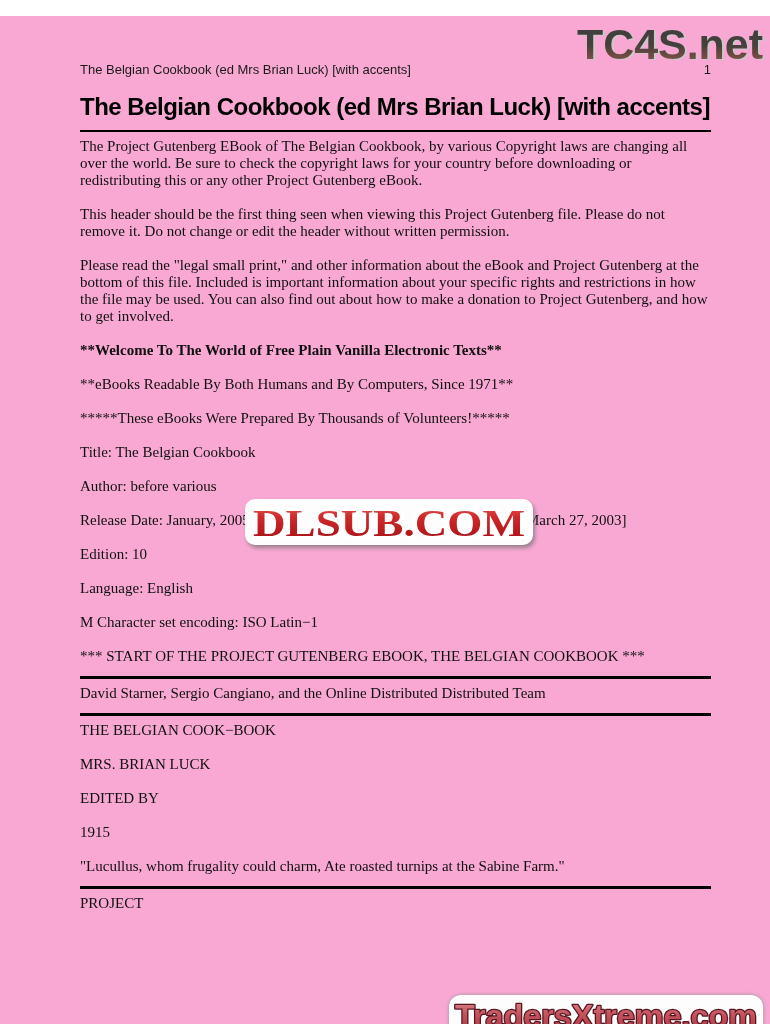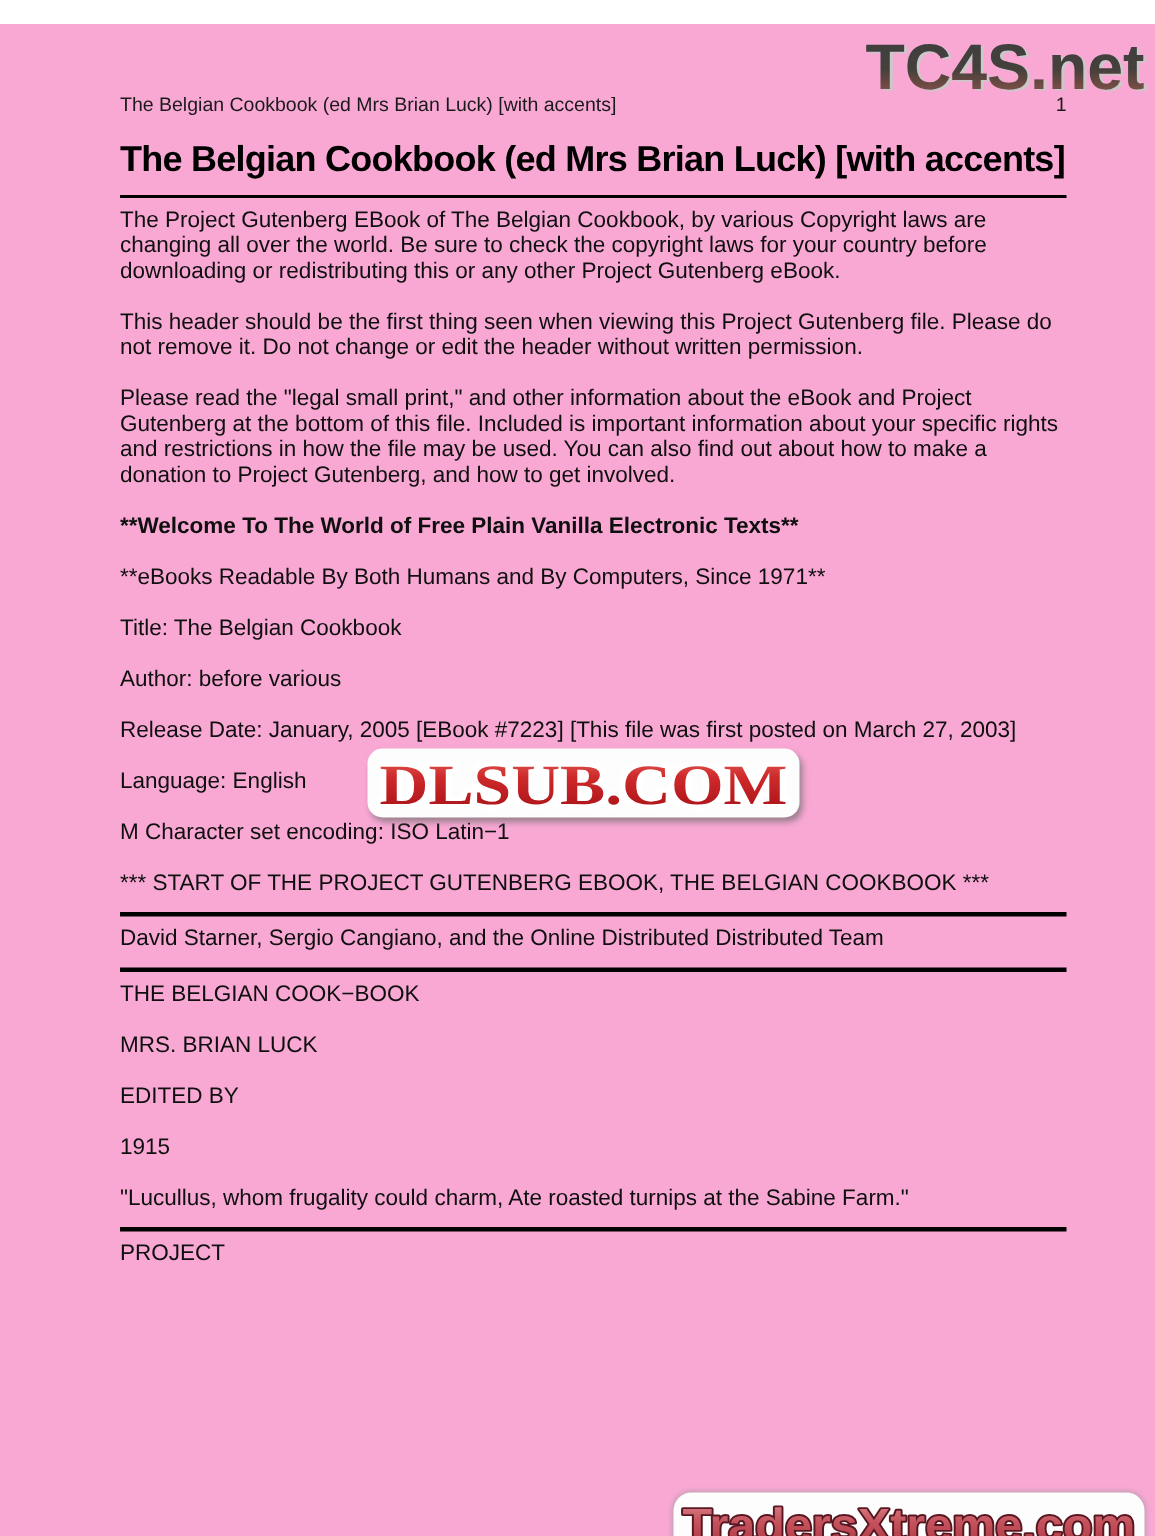--- a/index.html
+++ b/index.html
@@ -36,21 +36,21 @@
     color: #000;
     margin: 12px 0 0 0;
   }
   hr.title-rule {
     border: 0;
     height: 2px;
     background: #000;
     margin: 6px 0 6px 0;
   }
   .doc-body p {
-    font-family: Liberation Sans, sans-serif;
+    font-family: Liberation Serif, serif;
     font-size: 15px;
     line-height: 17px;
     color: #0f0f0f;
     margin: 0 0 17px 0;
   }
   .doc-body p.bold { font-weight: bold; }
   .doc-body hr.section-rule {
     border: 0;
     height: 3px;
     background: #000;
@@ -101,23 +101,25 @@
 
     <h1 class="doc-title">The Belgian Cookbook (ed Mrs Brian Luck) [with accents]</h1>
     <hr class="title-rule">
 
     <div class="doc-body">
         <p>The Project Gutenberg EBook of The Belgian Cookbook, by various Copyright laws are changing all over the world. Be sure to check the copyright laws for your country before downloading or redistributing this or any other Project Gutenberg eBook.</p>
         <p>This header should be the first thing seen when viewing this Project Gutenberg file. Please do not remove it. Do not change or edit the header without written permission.</p>
         <p>Please read the "legal small print," and other information about the eBook and Project Gutenberg at the bottom of this file. Included is important information about your specific rights and restrictions in how the file may be used. You can also find out about how to make a donation to Project Gutenberg, and how to get involved.</p>
         <p class="bold">**Welcome To The World of Free Plain Vanilla Electronic Texts**</p>
         <p>**eBooks Readable By Both Humans and By Computers, Since 1971**</p>
+        <p>*****These eBooks Were Prepared By Thousands of Volunteers!*****</p>
         <p>Title: The Belgian Cookbook</p>
         <p>Author: before various</p>
         <p>Release Date: January, 2005 [EBook #7223] [This file was first posted on March 27, 2003]</p>
+        <p>Edition: 10</p>
         <p>Language: English</p>
         <p>M Character set encoding: ISO Latin−1</p>
         <p>*** START OF THE PROJECT GUTENBERG EBOOK, THE BELGIAN COOKBOOK ***</p>
         <hr class="section-rule">
         <p>David Starner, Sergio Cangiano, and the Online Distributed Distributed Team</p>
         <hr class="section-rule">
         <p>THE BELGIAN COOK−BOOK</p>
         <p>MRS. BRIAN LUCK</p>
         <p>EDITED BY</p>
         <p>1915</p>

